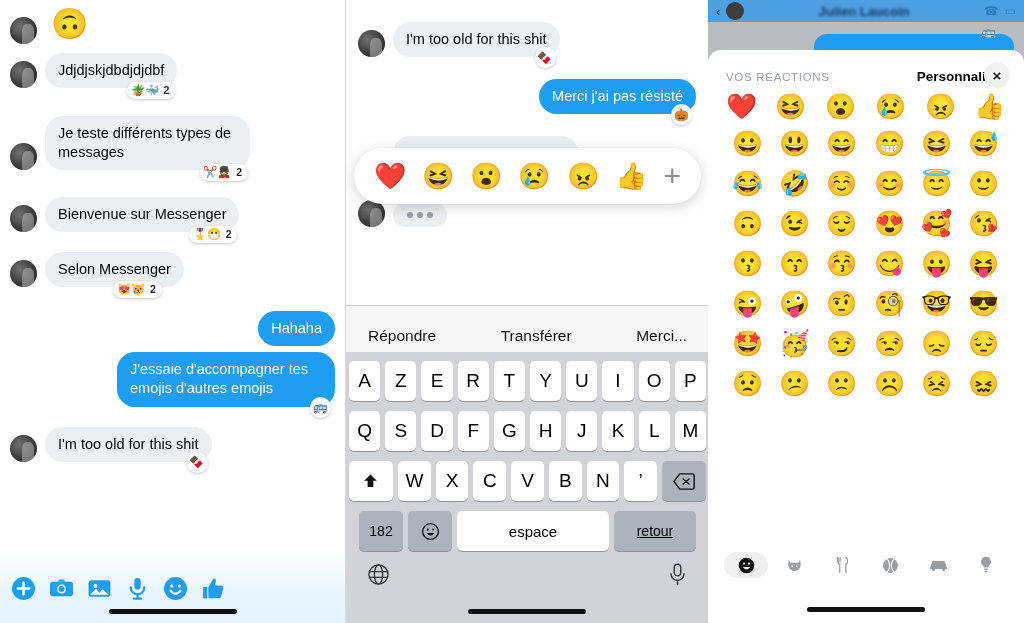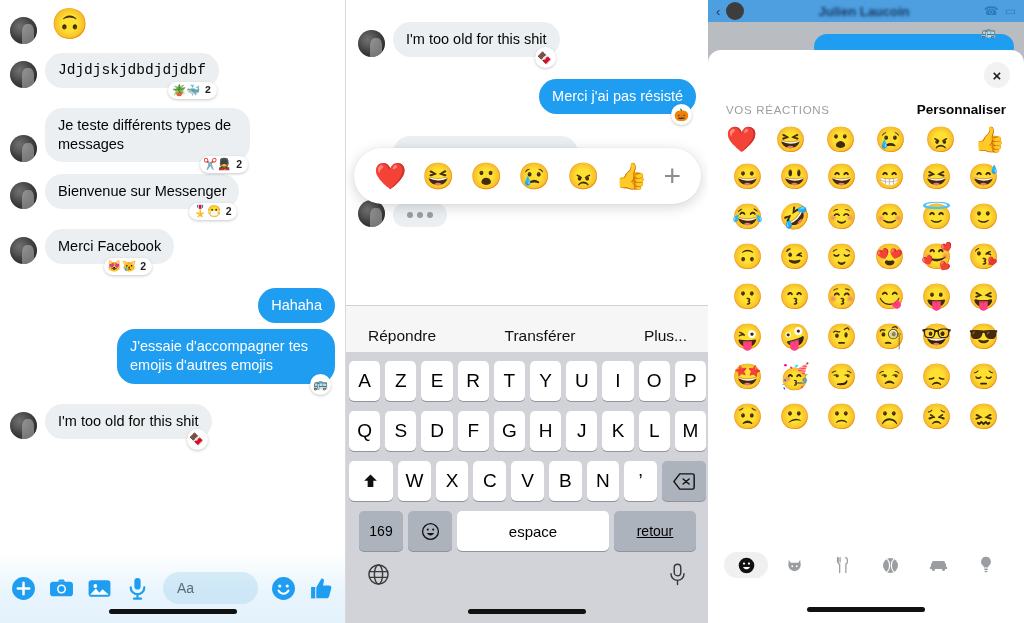--- a/index.html
+++ b/index.html
@@ -162,21 +162,21 @@
     background: #ffffff; border-radius: 13px 13px 0 0;
   }
   .close-btn {
     position: absolute; right: 14px; top: 12px;
     width: 26px; height: 26px; border-radius: 50%;
     background: #f2f2f3; display: flex; align-items: center; justify-content: center;
     font-size: 15px; color: #1c1e21; font-weight: bold;
   }
   .sec-head {
     display: flex; align-items: baseline; justify-content: space-between;
-    padding: 0 18px; margin-top: 52px;
+    padding: 0 18px; margin-top: 19px;
   }
   .sec-title { font-size: 11.5px; letter-spacing: .7px; color: #9a9da1; }
   .sec-action { font-size: 13.5px; color: #050505; font-weight: bold; }
   .fav-row {
     display: flex; justify-content: space-between;
     padding: 8px 18px 0 18px; font-size: 25px;
   }
   .sec-title2 {
     font-size: 11.5px; letter-spacing: .7px; color: #9a9da1;
     padding: 0 18px; margin-top: 14px;
@@ -214,32 +214,32 @@
 <div class="screen">
 
   <div class="panel-left">
     <div class="thread">
 
       <div class="msg-row" style="margin-bottom:9px;">
         <div class="avatar"></div>
         <div class="bubble emoji-only">🙃</div>
       </div>
 
-      <div class="msg-row" style="margin-bottom:20px;font-family:Liberation Mono, monospace;">
+      <div class="msg-row" style="margin-bottom:28px;">
         <div class="avatar"></div>
         <div style="position:relative;">
           <div class="bubble in">Jdjdjskjdbdjdjdbf</div>
           <div class="reaction-pill" style="right:2px;">
             <span>🪴🐳</span>
             <span class="cnt">2</span>
           </div>
         </div>
       </div>
 
-      <div class="msg-row" style="margin-bottom:12px;">
+      <div class="msg-row" style="margin-bottom:27px;">
         <div class="avatar"></div>
         <div style="position:relative;">
           <div class="bubble in">Je teste différents types de messages</div>
           <div class="reaction-pill" style="right:2px;">
             <span>✂️💂</span>
             <span class="cnt">2</span>
           </div>
         </div>
       </div>
 
@@ -250,21 +250,21 @@
           <div class="reaction-pill" style="right:2px;">
             <span>🎖️😷</span>
             <span class="cnt">2</span>
           </div>
         </div>
       </div>
 
       <div class="msg-row" style="margin-bottom:24px;">
         <div class="avatar"></div>
         <div style="position:relative;">
-          <div class="bubble in">Merci Facebook</div>
+          <div class="bubble in">Selon Messenger</div>
           <div class="reaction-pill" style="right:22px;">
             <span>😻😿</span>
             <span class="cnt">2</span>
           </div>
         </div>
       </div>
 
       <div class="msg-row out" style="margin-bottom:6px;align-items:center;">
         <div class="bubble out">Hahaha</div>
       </div>
@@ -309,23 +309,20 @@
             <path d="M3 18l5.5-6 3.4 4 3-3.2 6.1 5.2z" fill="#fff"></path>
           </svg>
       </span>
       <span class="ic">
         <svg width="25" height="25" viewBox="0 0 24 24">
             <rect x="9" y="2" width="6" height="11" rx="3" fill="#1e9df1"></rect>
             <path d="M5.5 11a6.5 6.5 0 0 0 13 0" stroke="#1e9df1" stroke-width="2.1" fill="none" stroke-linecap="round"></path>
             <path d="M12 17.5v4M8.5 21.7h7" stroke="#1e9df1" stroke-width="2.1" stroke-linecap="round"></path>
           </svg>
       </span>
-      <div class="aa-field">
-        <span>Aa</span>
-      </div>
       <span class="ic">
         <svg width="25" height="25" viewBox="0 0 24 24">
             <circle cx="12" cy="12" r="11" fill="#1e9df1"></circle>
             <circle cx="8.4" cy="9.6" r="1.5" fill="#fff"></circle>
             <circle cx="15.6" cy="9.6" r="1.5" fill="#fff"></circle>
             <path d="M7.2 14c1.2 2.1 3 3.1 4.8 3.1s3.6-1 4.8-3.1" stroke="#fff" stroke-width="1.9" fill="none" stroke-linecap="round"></path>
           </svg>
       </span>
       <span class="ic">
         <svg width="25" height="25" viewBox="0 0 24 24">
@@ -377,21 +374,21 @@
       <span>😮</span>
       <span>😢</span>
       <span>😠</span>
       <span>👍</span>
       <span class="plus">+</span>
     </div>
 
     <div class="action-bar">
       <span>Répondre</span>
       <span>Transférer</span>
-      <span>Plus...</span>
+      <span>Merci...</span>
     </div>
 
     <div class="keyboard">
       <div class="krow">
         <div class="key">A</div>
         <div class="key">Z</div>
         <div class="key">E</div>
         <div class="key">R</div>
         <div class="key">T</div>
         <div class="key">Y</div>
@@ -426,21 +423,21 @@
         <div class="key">N</div>
         <div class="key">’</div>
         <div class="key wide dark">
           <svg width="22" height="17" viewBox="0 0 26 20">
               <path d="M8 1h15a2 2 0 0 1 2 2v14a2 2 0 0 1-2 2H8L1 10z" fill="none" stroke="#111" stroke-width="1.7"></path>
               <path d="M12 7l7 6M19 7l-7 6" stroke="#111" stroke-width="1.7" stroke-linecap="round"></path>
             </svg>
         </div>
       </div>
       <div class="krow" style="margin-bottom:6px;">
-        <div class="key wide dark sm">169</div>
+        <div class="key wide dark sm">182</div>
         <div class="key wide dark">
           <svg width="19" height="19" viewBox="0 0 24 24">
               <circle cx="12" cy="12" r="10" fill="none" stroke="#111" stroke-width="1.7"></circle>
               <circle cx="8.6" cy="9.6" r="1.3" fill="#111"></circle>
               <circle cx="15.4" cy="9.6" r="1.3" fill="#111"></circle>
               <path d="M7.4 14c1.2 2 2.8 3 4.6 3s3.4-1 4.6-3z" fill="#111"></path>
             </svg>
         </div>
         <div class="key space">espace</div>
         <div class="key dark sm" style="flex:0 0 82px;text-decoration:underline;">retour</div>

